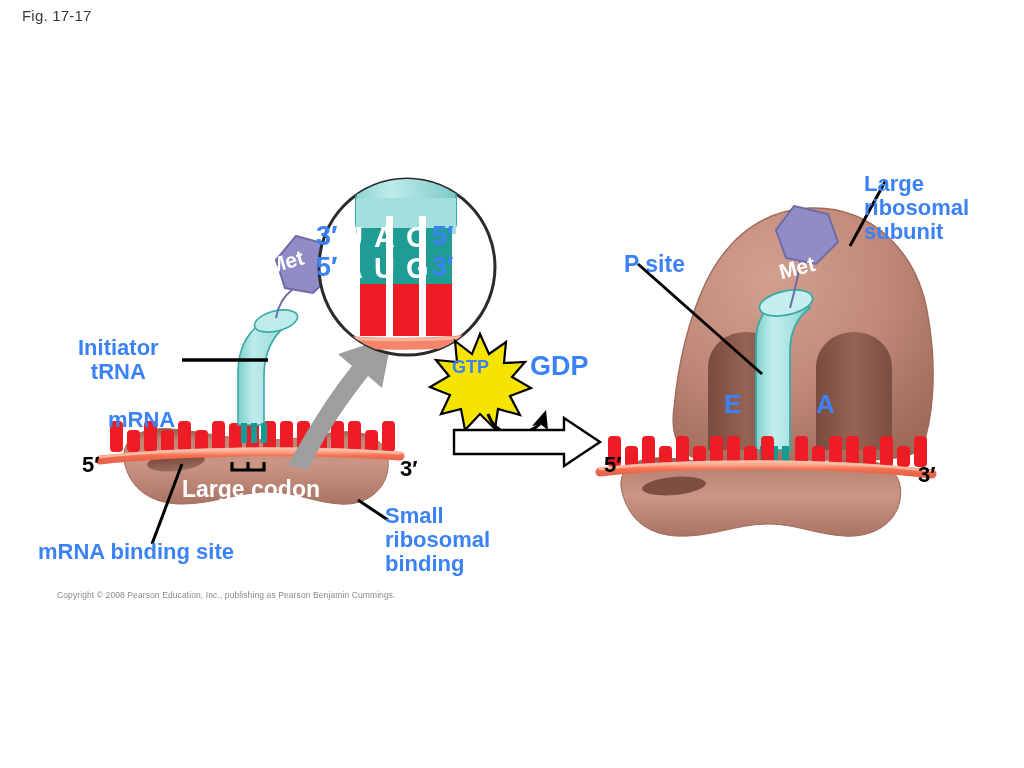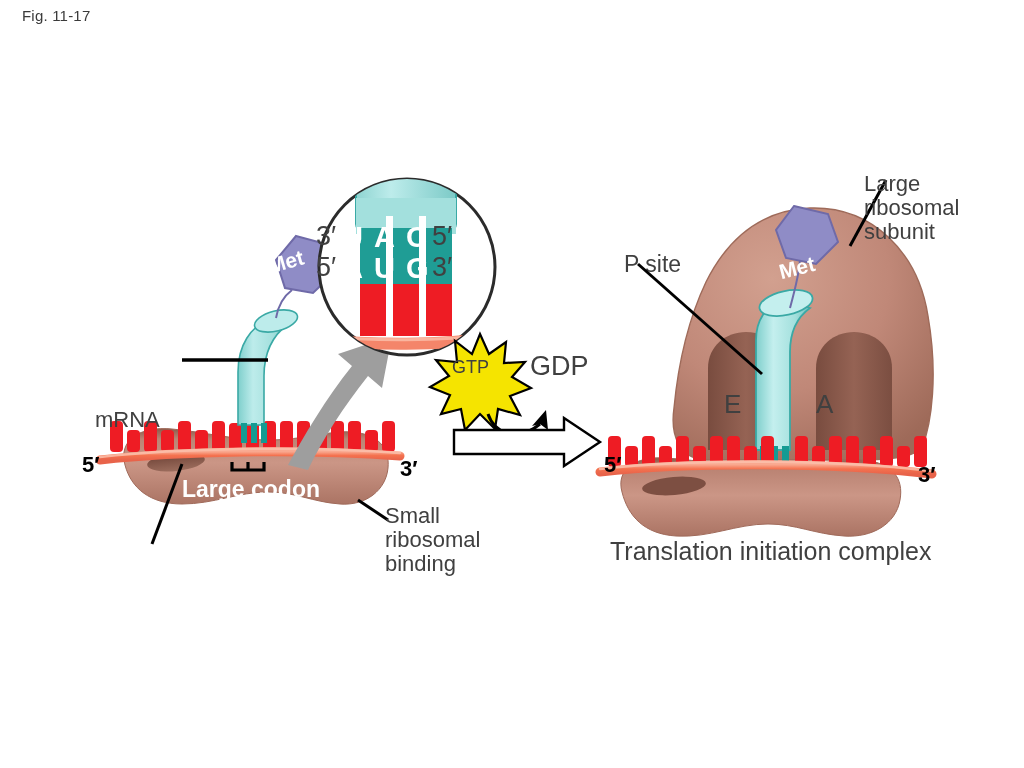--- a/index.html
+++ b/index.html
@@ -3,33 +3,33 @@
 <meta charset="utf-8">
 <style>
   html,body{margin:0;padding:0;}
   body{
     width:1024px;height:768px;background:#ffffff;overflow:hidden;
     font-family:"Liberation Sans",sans-serif;
     -webkit-font-smoothing:antialiased;
   }
   #stage{position:relative;width:1024px;height:768px;}
   .abs{position:absolute;}
-  .lbl{color:#404040;font-weight:normal;line-height:1.08;white-space:pre;}
+  .lbl{color:#3b82f6;font-weight:bold;line-height:1.08;white-space:pre;}
   .fig-id{font-size:15px;color:#3a3a3a;font-weight:normal;letter-spacing:.2px;}
   .copyright{font-size:8.5px;color:#8a8a8a;font-weight:normal;letter-spacing:.1px;}
   .prime{font-size:22px;font-weight:bold;color:#000;}
   .white-lbl{color:#fff;font-weight:bold;}
   svg{display:block;overflow:visible;}
 </style>
 </head>
 <body>
 
 <div id="stage">
 
-  <div class="abs lbl fig-id" style="left:22px;top:8px;">Fig. 11-17</div>
+  <div class="abs lbl fig-id" style="left:22px;top:8px;">Fig. 17-17</div>
 
   <svg class="abs" style="left:0px;top:140px;" width="620" height="460">
     <defs>
       <linearGradient id="smallSub" x1="0" y1="0" x2="0" y2="1">
         <stop offset="0%" stop-color="#8d5a4a"></stop>
         <stop offset="14%" stop-color="#bb8474"></stop>
         <stop offset="45%" stop-color="#cb9686"></stop>
         <stop offset="100%" stop-color="#ab7464"></stop>
       </linearGradient>
       <linearGradient id="trnaG" x1="0" y1="0" x2="1" y2="0">
@@ -100,34 +100,37 @@
 
     <g>
       <path d="M288,325 C304,296 326,258 352,226 L338,214 L392,196 L382,248 L368,236
                C344,266 322,300 308,330 Z" fill="#9e9e9e"></path>
     </g>
   </svg>
 
   <div class="abs white-lbl" style="left:256px;top:250px;width:60px;font-size:21px;
        transform:rotate(-16deg);text-align:center;">Met</div>
 
+  <div class="abs lbl" style="left:78px;top:336px;font-size:22px;text-align:center;">Initiator
+tRNA</div>
   <svg class="abs" style="left:182px;top:356px;" width="88" height="8">
     <line x1="0" y1="4" x2="86" y2="4" stroke="#000" stroke-width="3.6"></line>
   </svg>
 
-  <div class="abs lbl" style="left:95px;top:408px;font-size:22px;">mRNA</div>
+  <div class="abs lbl" style="left:108px;top:408px;font-size:22px;">mRNA</div>
 
   <div class="abs prime" style="left:82px;top:452px;">5′</div>
   <div class="abs prime" style="left:400px;top:456px;">3′</div>
 
   <div class="abs white-lbl" style="left:182px;top:476px;font-size:23px;">Large codon</div>
 
   <svg class="abs" style="left:150px;top:462px;" width="40" height="84">
     <line x1="32" y1="2" x2="2" y2="82" stroke="#000" stroke-width="3"></line>
   </svg>
+  <div class="abs lbl" style="left:38px;top:540px;font-size:22px;">mRNA binding site</div>
 
   <svg class="abs" style="left:358px;top:498px;" width="34" height="26">
     <line x1="0" y1="2" x2="30" y2="22" stroke="#000" stroke-width="3"></line>
   </svg>
   <div class="abs lbl" style="left:385px;top:504px;font-size:22px;">Small
 ribosomal
 binding</div>
 
   <svg class="abs" style="left:316px;top:176px;" width="182" height="182">
     <defs>
@@ -280,16 +283,16 @@
 
   <div class="abs lbl" style="left:724px;top:390px;font-size:26px;">E</div>
   <div class="abs lbl" style="left:816px;top:390px;font-size:26px;">A</div>
 
   <div class="abs white-lbl" style="left:766px;top:256px;width:62px;font-size:21px;
        transform:rotate(-14deg);text-align:center;">Met</div>
 
   <div class="abs prime" style="left:604px;top:452px;">5′</div>
   <div class="abs prime" style="left:918px;top:462px;">3′</div>
 
-  <div class="abs lbl" style="left:610px;top:538px;font-size:25px;">Translation initiation complex</div>
-
+
+  <div class="abs copyright" style="left:57px;top:590px;">Copyright © 2008 Pearson Education, Inc., publishing as Pearson Benjamin Cummings.</div>
 
 </div>
 
 </body></html>

